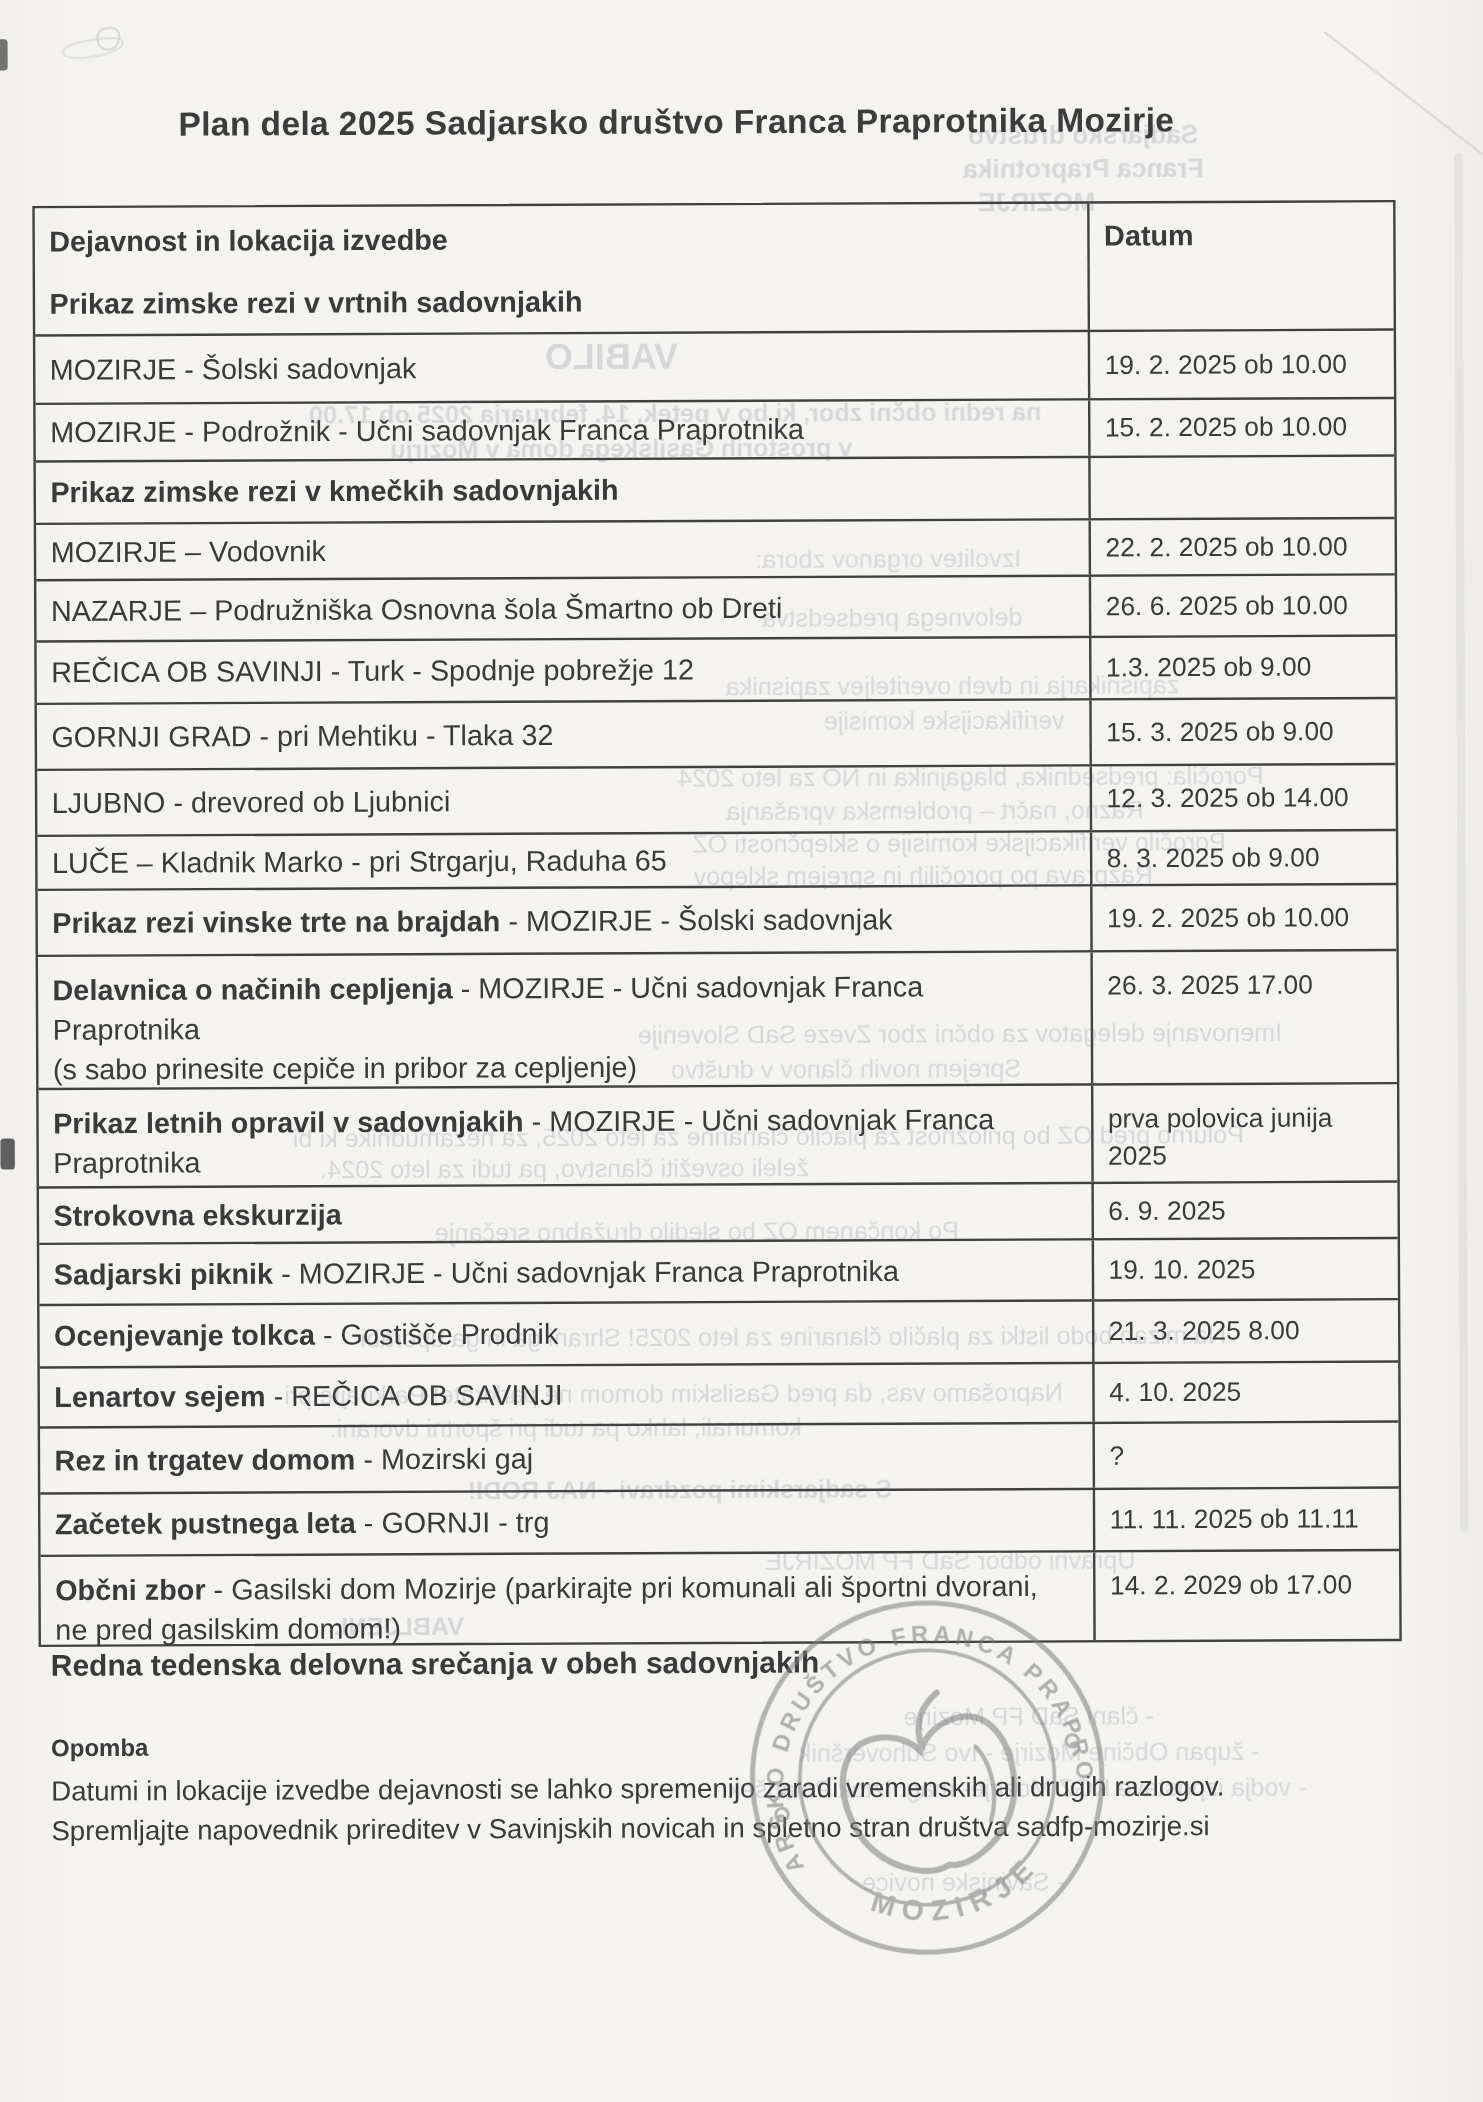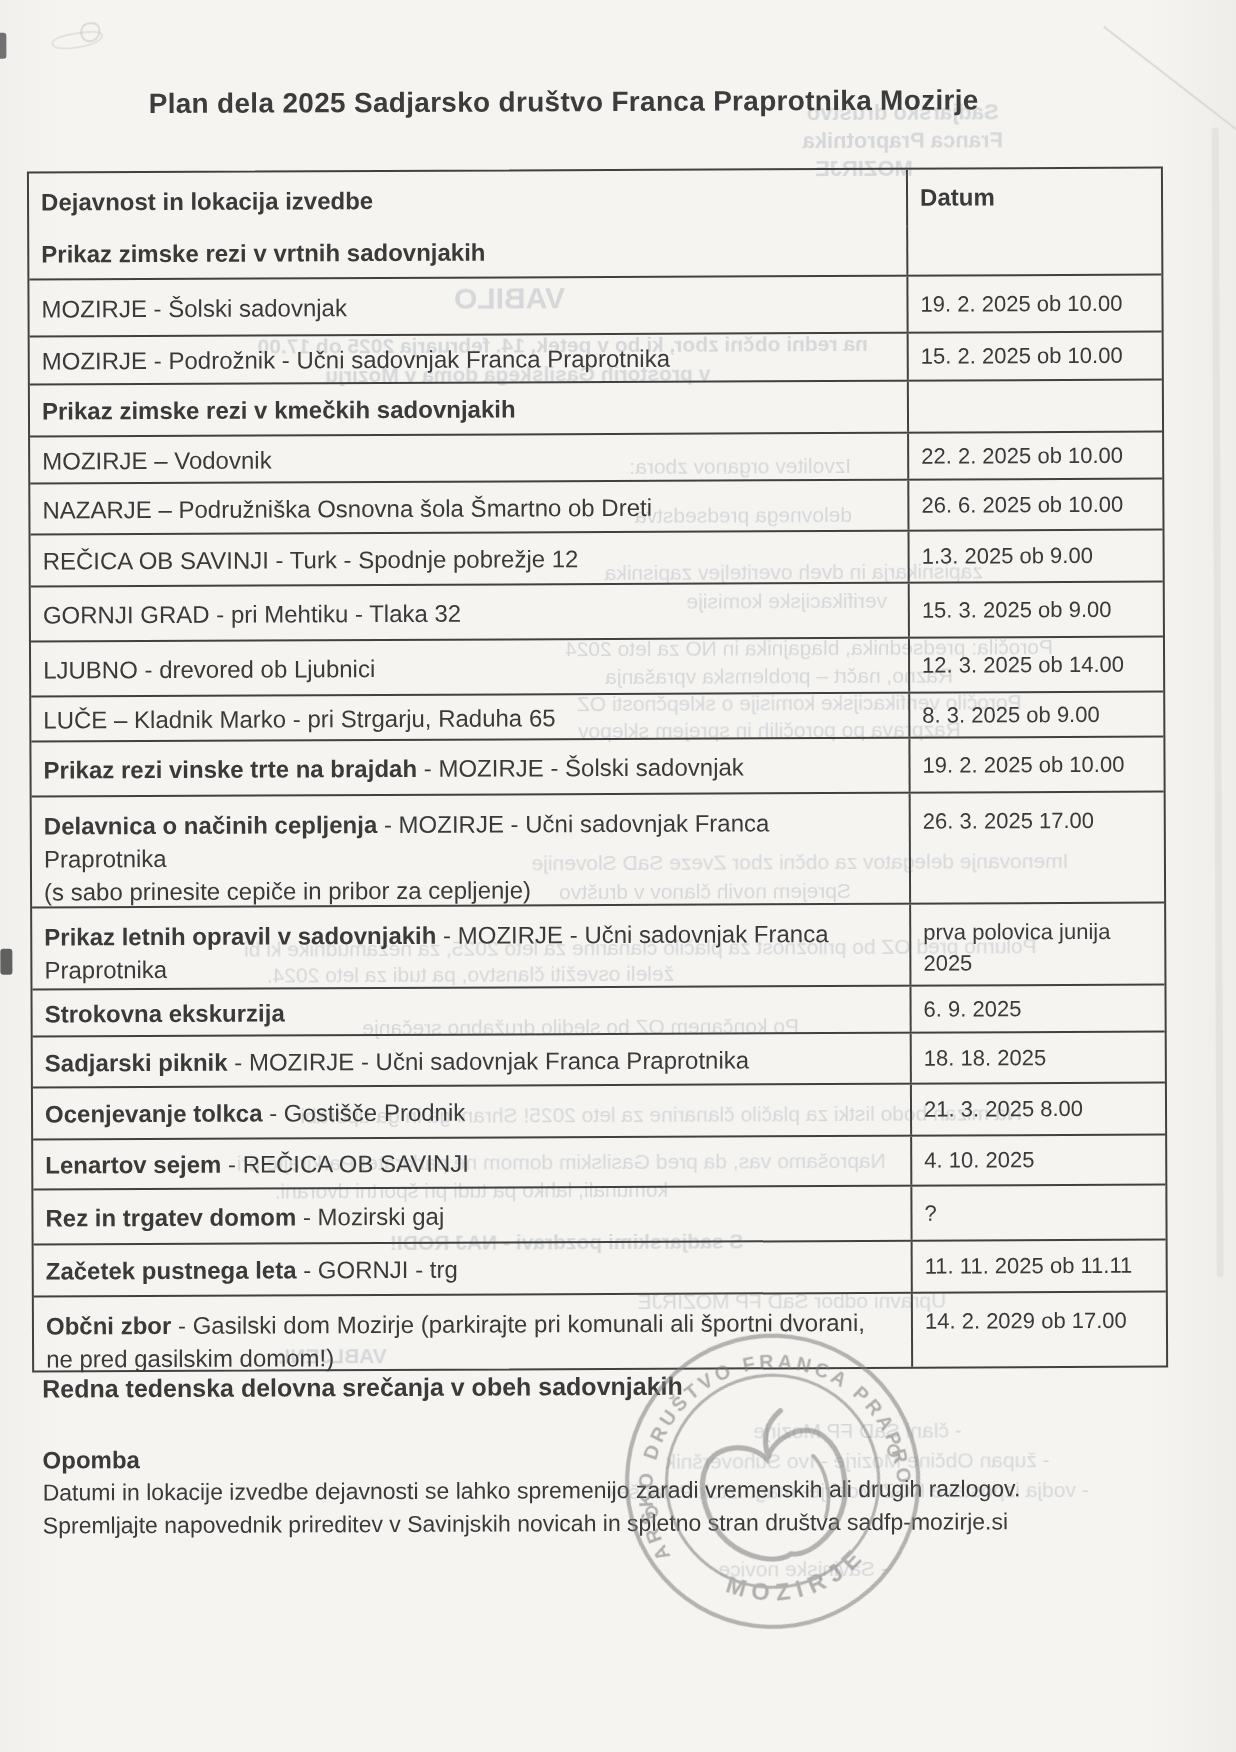--- a/index.html
+++ b/index.html
@@ -18,21 +18,21 @@
   .row{display:flex;border-top:2px solid #414141;box-sizing:border-box;}
   .row:first-child{border-top:none;}
   .cell{box-sizing:border-box;}
   .acell{width:877px;padding-left:12px;padding-right:14px;font-size:24px;line-height:33px;}
   .dcell{flex:1;border-left:2px solid #414141;padding-left:12px;padding-right:4px;font-size:22px;line-height:31px;}
   .b{font-weight:bold;}
   .hdr{height:57px;}
   .hdr .cell{padding-top:12px;}
   
   .weekly{position:absolute;left:40px;top:1372px;font-size:25px;font-weight:bold;}
-  .opomba{position:absolute;left:40px;top:1444px;font-size:24px;font-weight:bold;}
+  .opomba{position:absolute;left:40px;top:1444px;font-size:20px;font-weight:bold;}
   .note1{position:absolute;left:40px;top:1477px;font-size:23px;}
   .note2{position:absolute;left:40px;top:1510px;font-size:23px;}
   
   .ghost{
     position:absolute;transform:translateX(-50%) scaleX(-1);
     white-space:nowrap;color:#8d96a4;opacity:.30;filter:blur(.55px);
   }
   .gb{font-weight:bold;}
   
   .stamp{
@@ -153,21 +153,21 @@
           <div class="row" style="height: 82px;">
             <div class="cell acell" style="padding-top: 12px;"><span class="b">Prikaz letnih opravil v sadovnjakih</span><span> - MOZIRJE - Učni sadovnjak Franca Praprotnika</span></div>
             <div class="cell dcell" style="padding-top: 12px;"><span>prva polovica junija 2025</span></div>
           </div>
           <div class="row" style="height: 47px;">
             <div class="cell acell" style="padding-top: 7px;"><span class="b">Strokovna ekskurzija</span></div>
             <div class="cell dcell" style="padding-top: 7px;"><span>6. 9. 2025</span></div>
           </div>
           <div class="row" style="height: 51px;">
             <div class="cell acell" style="padding-top: 9px;"><span class="b">Sadjarski piknik</span><span> - MOZIRJE - Učni sadovnjak Franca Praprotnika</span></div>
-            <div class="cell dcell" style="padding-top: 9px;"><span>18. 18. 2025</span></div>
+            <div class="cell dcell" style="padding-top: 9px;"><span>19. 10. 2025</span></div>
           </div>
           <div class="row" style="height: 52px;">
             <div class="cell acell" style="padding-top: 9px;"><span class="b">Ocenjevanje tolkca</span><span> - Gostišče Prodnik</span></div>
             <div class="cell dcell" style="padding-top: 9px;"><span>21. 3. 2025 8.00</span></div>
           </div>
           <div class="row" style="height: 50px;">
             <div class="cell acell" style="padding-top: 8px;"><span class="b">Lenartov sejem</span><span> - REČICA OB SAVINJI</span></div>
             <div class="cell dcell" style="padding-top: 8px;"><span>4. 10. 2025</span></div>
           </div>
           <div class="row" style="height: 55px;">

